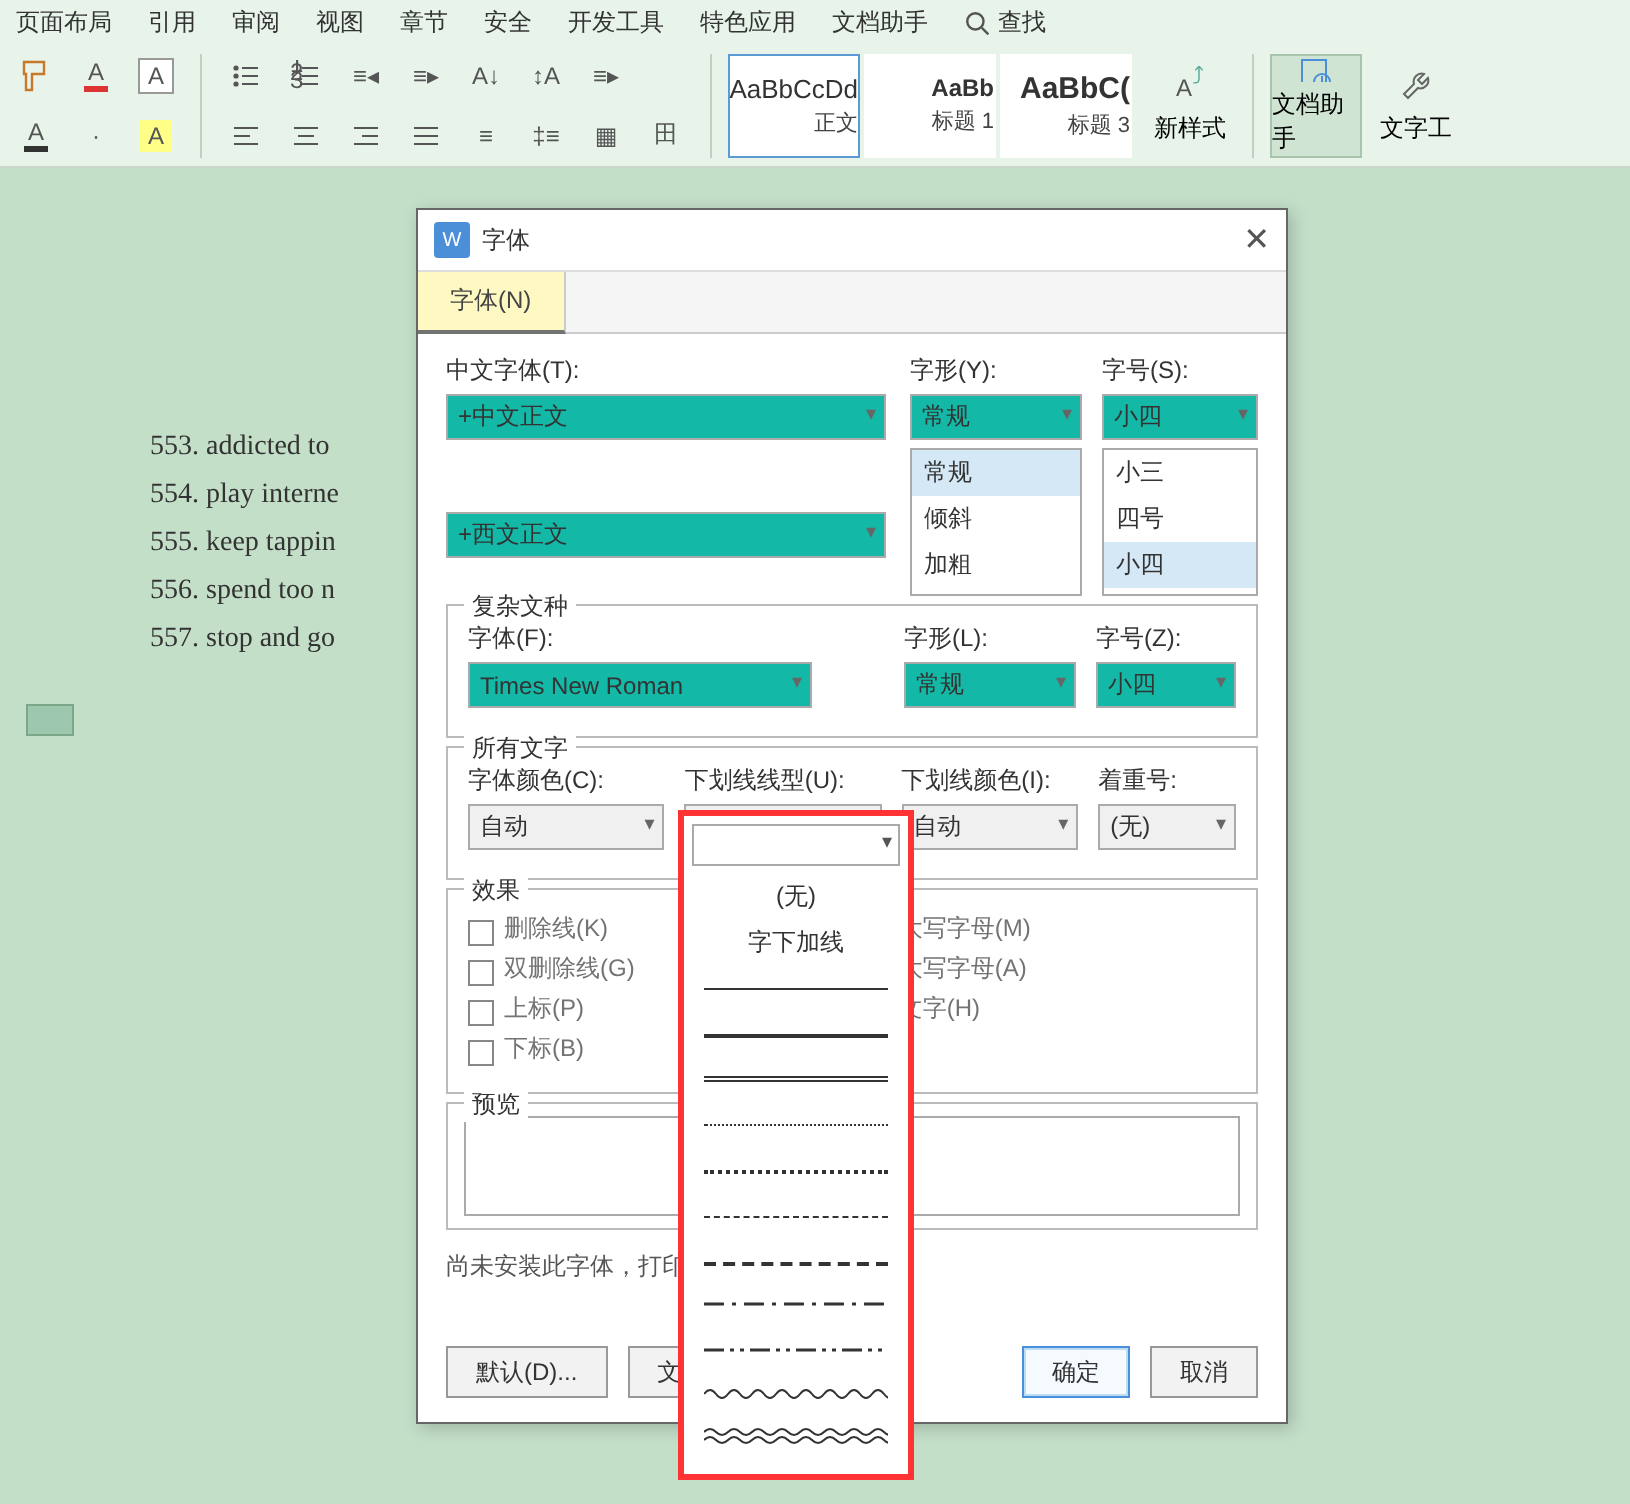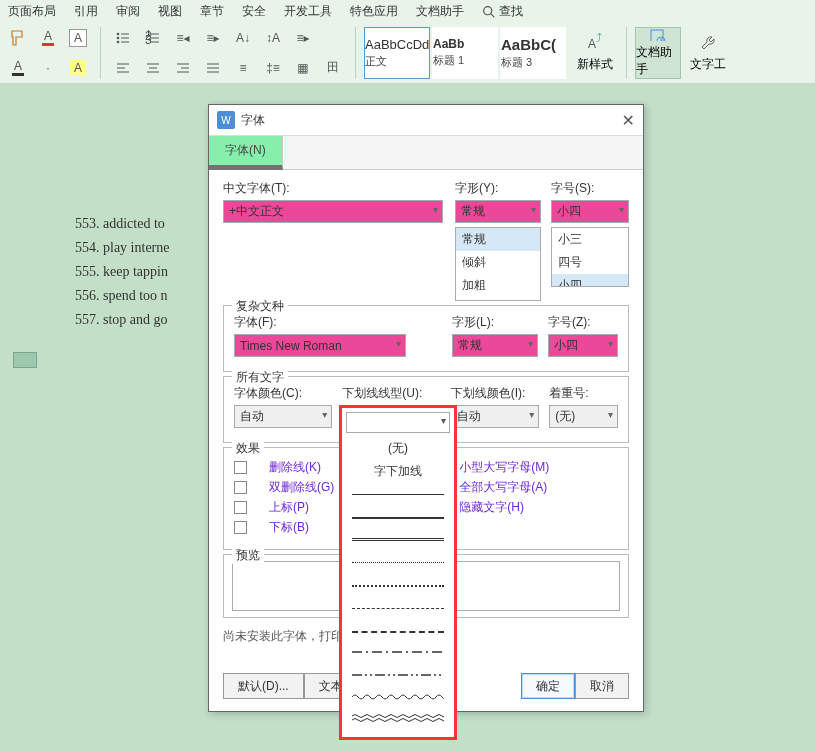--- a/index.html
+++ b/index.html
@@ -5,52 +5,52 @@
 *{margin:0;padding:0;box-sizing:border-box;font-family:"Microsoft YaHei","SimSun",sans-serif;font-size:12px}
 body{background:#c3dfc8;width:815px;height:752px;position:relative;overflow:hidden}
 .menubar{height:22px;display:flex;align-items:center;padding-left:8px;gap:18px;background:#e8f4ea;color:#333}
 .menubar span{cursor:default}
 .menubar .search-grp{display:flex;align-items:center;gap:4px}
 .toolbar{height:62px;background:#e8f4ea;border-bottom:1px solid #c9d8cb;display:flex;align-items:center;padding:4px 4px;gap:4px}
 .tb-icon{width:28px;height:28px;display:flex;align-items:center;justify-content:center;color:#555}
 .tb-group{display:flex;flex-direction:column;gap:2px}
 .tb-row{display:flex;gap:2px}
 .sep{width:1px;height:52px;background:#c0d1c3;margin:0 4px}
-.style-box{width:66px;height:52px;border:1px solid transparent;display:flex;flex-direction:column;align-items:flex-start;justify-content:center;background:#fff;margin-right:2px}
+.style-box{width:66px;height:52px;border:1px solid transparent;display:flex;flex-direction:column;align-items:flex-end;justify-content:center;background:#fff;margin-right:2px}
 .style-box:first-child{border:1px solid #5a9bd5}
 .style-prev{font-size:13px;color:#333}
 .style-name{font-size:11px;color:#444;margin-top:2px}
 .tb-btn{width:46px;height:52px;display:flex;flex-direction:column;align-items:center;justify-content:center;gap:3px;border:1px solid transparent}
 .tb-btn.active{background:#d0e4d4;border:1px solid #a8c4ad}
 .doc-area{position:absolute;left:75px;top:212px;width:600px;background:transparent}
 .doc-line{color:#333;font-size:14px;line-height:24px;font-family:"Times New Roman",serif}
 .doc-hl{position:absolute;left:562px;top:264px;background:#b8b8b8;color:#333;padding:1px 3px;font-size:13px}
 .margin-icon{position:absolute;left:13px;top:352px;width:24px;height:16px;background:#9ec7b0;border:1px solid #7aa888}
 .dialog{position:absolute;left:208px;top:104px;width:436px;height:608px;background:#fff;border:1px solid #666;box-shadow:2px 2px 8px rgba(0,0,0,.2)}
 .dlg-title{height:30px;display:flex;align-items:center;padding:0 8px;color:#333}
 .dlg-title .wps-ico{width:18px;height:18px;background:#4a8fd8;color:#fff;display:inline-flex;align-items:center;justify-content:center;font-size:10px;border-radius:2px;margin-right:6px}
 .dlg-close{margin-left:auto;font-size:16px;color:#555;cursor:pointer}
 .dlg-tabs{display:flex;border-top:1px solid #ddd;border-bottom:1px solid #ccc;background:#f5f5f5}
 .dlg-tab{padding:6px 16px;cursor:pointer;color:#444;border-right:1px solid #ccc}
-.dlg-tab.active{background:#86efac;border-bottom:5px solid #737373;margin-bottom:-1px}
+.dlg-tab.active{background:#fef9c3;border-bottom:2px solid #737373;margin-bottom:-1px}
 .dlg-body{padding:10px 14px}
 .row{display:flex;gap:10px;margin-bottom:4px}
 .lbl{color:#333;margin-bottom:3px;display:block}
-.combo{height:23px;border:1px solid #aaa;background:#ec4899;position:relative;display:flex;align-items:center;padding:0 18px 0 5px;color:#333}
+.combo{height:23px;border:1px solid #aaa;background:#14b8a6;position:relative;display:flex;align-items:center;padding:0 18px 0 5px;color:#333}
 .combo:after{content:"▾";position:absolute;right:4px;top:3px;color:#666;font-size:10px}
 .listbox{border:1px solid #aaa;background:#fff;overflow:hidden}
 .listbox .opt{padding:3px 6px;color:#333}
 .listbox .opt.sel{background:#d5e8f5}
 .fieldset{border:1px solid #bbb;padding:8px 10px 10px;margin-top:4px;position:relative}
 .legend{position:absolute;top:-8px;left:8px;background:#fff;padding:0 4px;color:#333}
-.chk{display:flex;align-items:center;gap:22px;margin:3px 0;color:#6d28d9}
+.chk{display:flex;align-items:flex-end;gap:5px;margin:3px 0;color:#737373}
 .chk .box{width:13px;height:13px;border:1px solid #888}
 .preview-box{border:1px solid #aaa;height:50px;display:flex;align-items:center;justify-content:center;color:#666;font-size:17px}
 .note{color:#555;margin-top:10px;font-size:12px}
-.dlg-buttons{position:absolute;left:0;right:0;bottom:12px;display:flex;padding:0 14px;align-items:flex-start}
+.dlg-buttons{position:absolute;left:0;right:0;bottom:12px;display:flex;gap:10px;padding:0 14px;align-items:flex-start}
 .btn{height:26px;padding:0 14px;border:1px solid #999;background:#f2f2f2;cursor:pointer;color:#333;display:inline-flex;align-items:center}
 .btn.primary{border:1px solid #4a8fd8;background:#f5faff;box-shadow:inset 0 0 0 1px #bcdcf3}
 .dropdown{position:absolute;left:339px;top:405px;width:118px;height:335px;background:#fff;border:3px solid #f33;z-index:50;display:flex;flex-direction:column;align-items:stretch;padding:4px 0}
 .dd-combo{height:22px;border:1px solid #aaa;margin:0 4px 4px;position:relative}
 .dd-combo:after{content:"▾";position:absolute;right:3px;top:2px;color:#555;font-size:10px}
 .dd-opt{text-align:center;padding:3px 0;color:#333;font-size:12px}
 .dd-line{height:20px;margin:2px 10px;position:relative}
 .dd-line span{display:block;position:absolute;left:0;right:0;top:50%;border-top-style:solid;border-color:#333}
 .combo.btn-style{background:#f0f0f0}
 </style>
@@ -242,27 +242,30 @@
         <span class="lbl">字号(S):</span>
         <div class="combo" style="width:78px">
             <span>小四</span>
           </div>
       </div>
     </div>
 
     <div class="row" style="align-items:flex-start">
       <div style="flex:1">
         <div style="height:32px"></div>
+        <div class="combo" style="width:220px">
+            <span>+西文正文</span>
+          </div>
       </div>
       <div class="listbox" style="width:86px;height:74px">
         <div class="opt sel">常规</div>
         <div class="opt">倾斜</div>
         <div class="opt">加粗</div>
       </div>
-      <div class="listbox" style="width:78px;height:60px">
+      <div class="listbox" style="width:78px;height:74px">
         <div class="opt">小三</div>
         <div class="opt">四号</div>
         <div class="opt sel">小四</div>
       </div>
     </div>
 
     <div class="fieldset">
       <span class="legend">复杂文种</span>
       <div class="row">
         <div style="flex:1">

